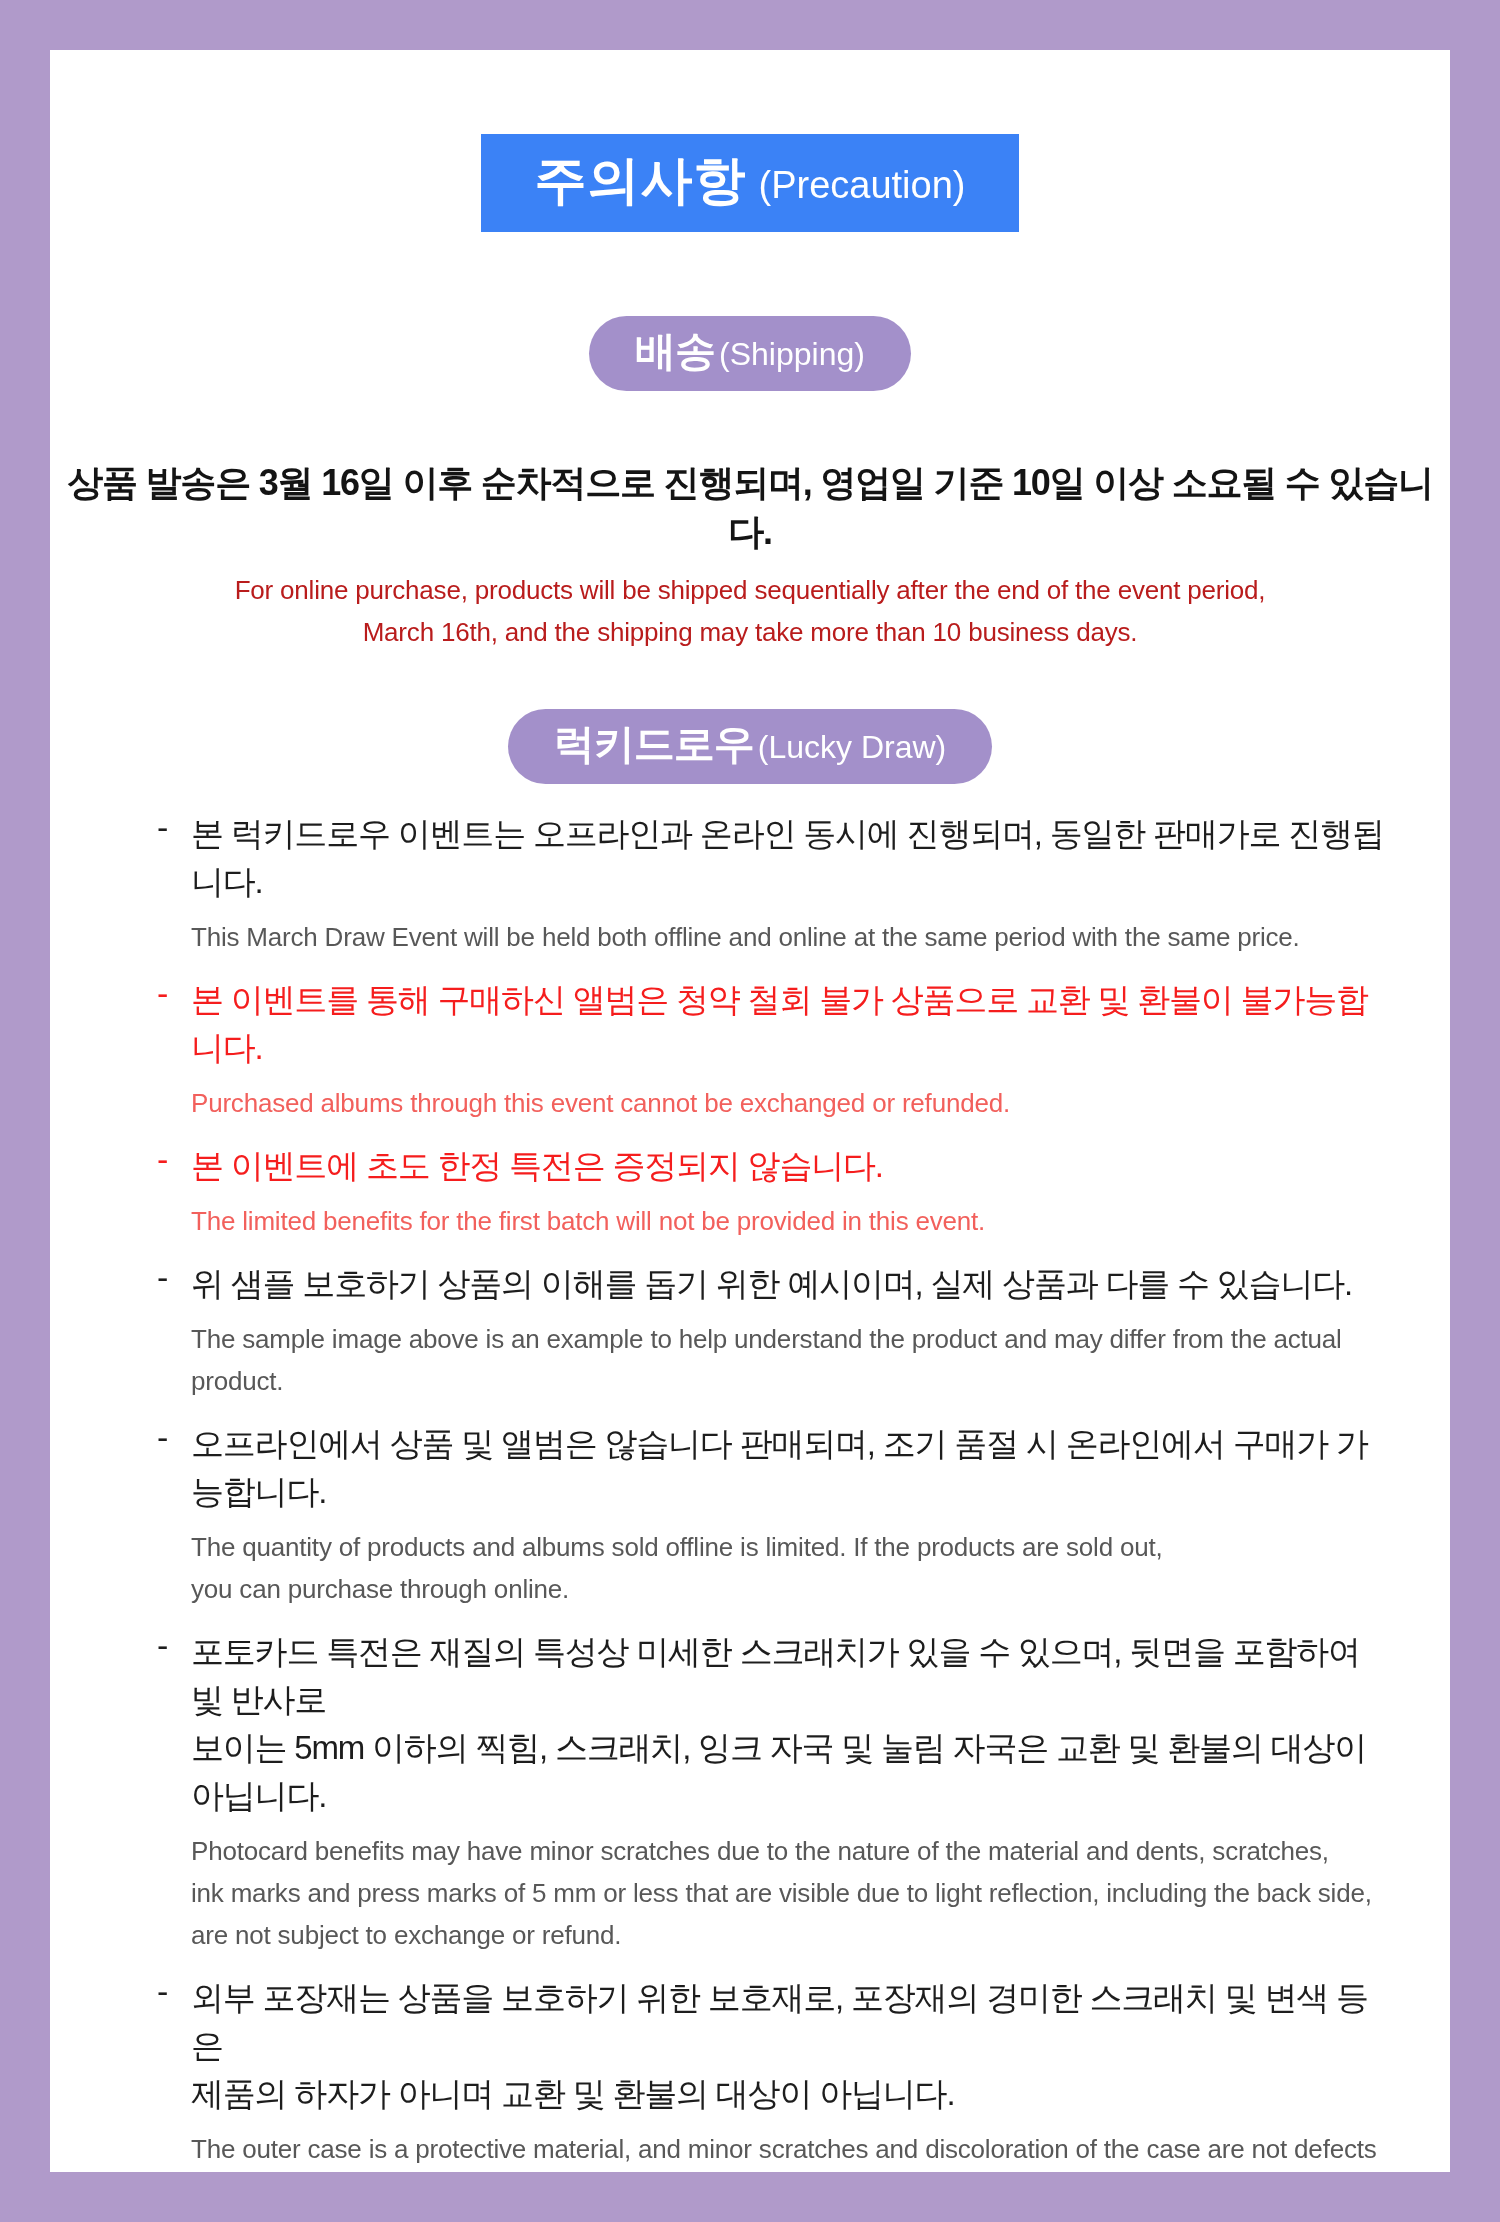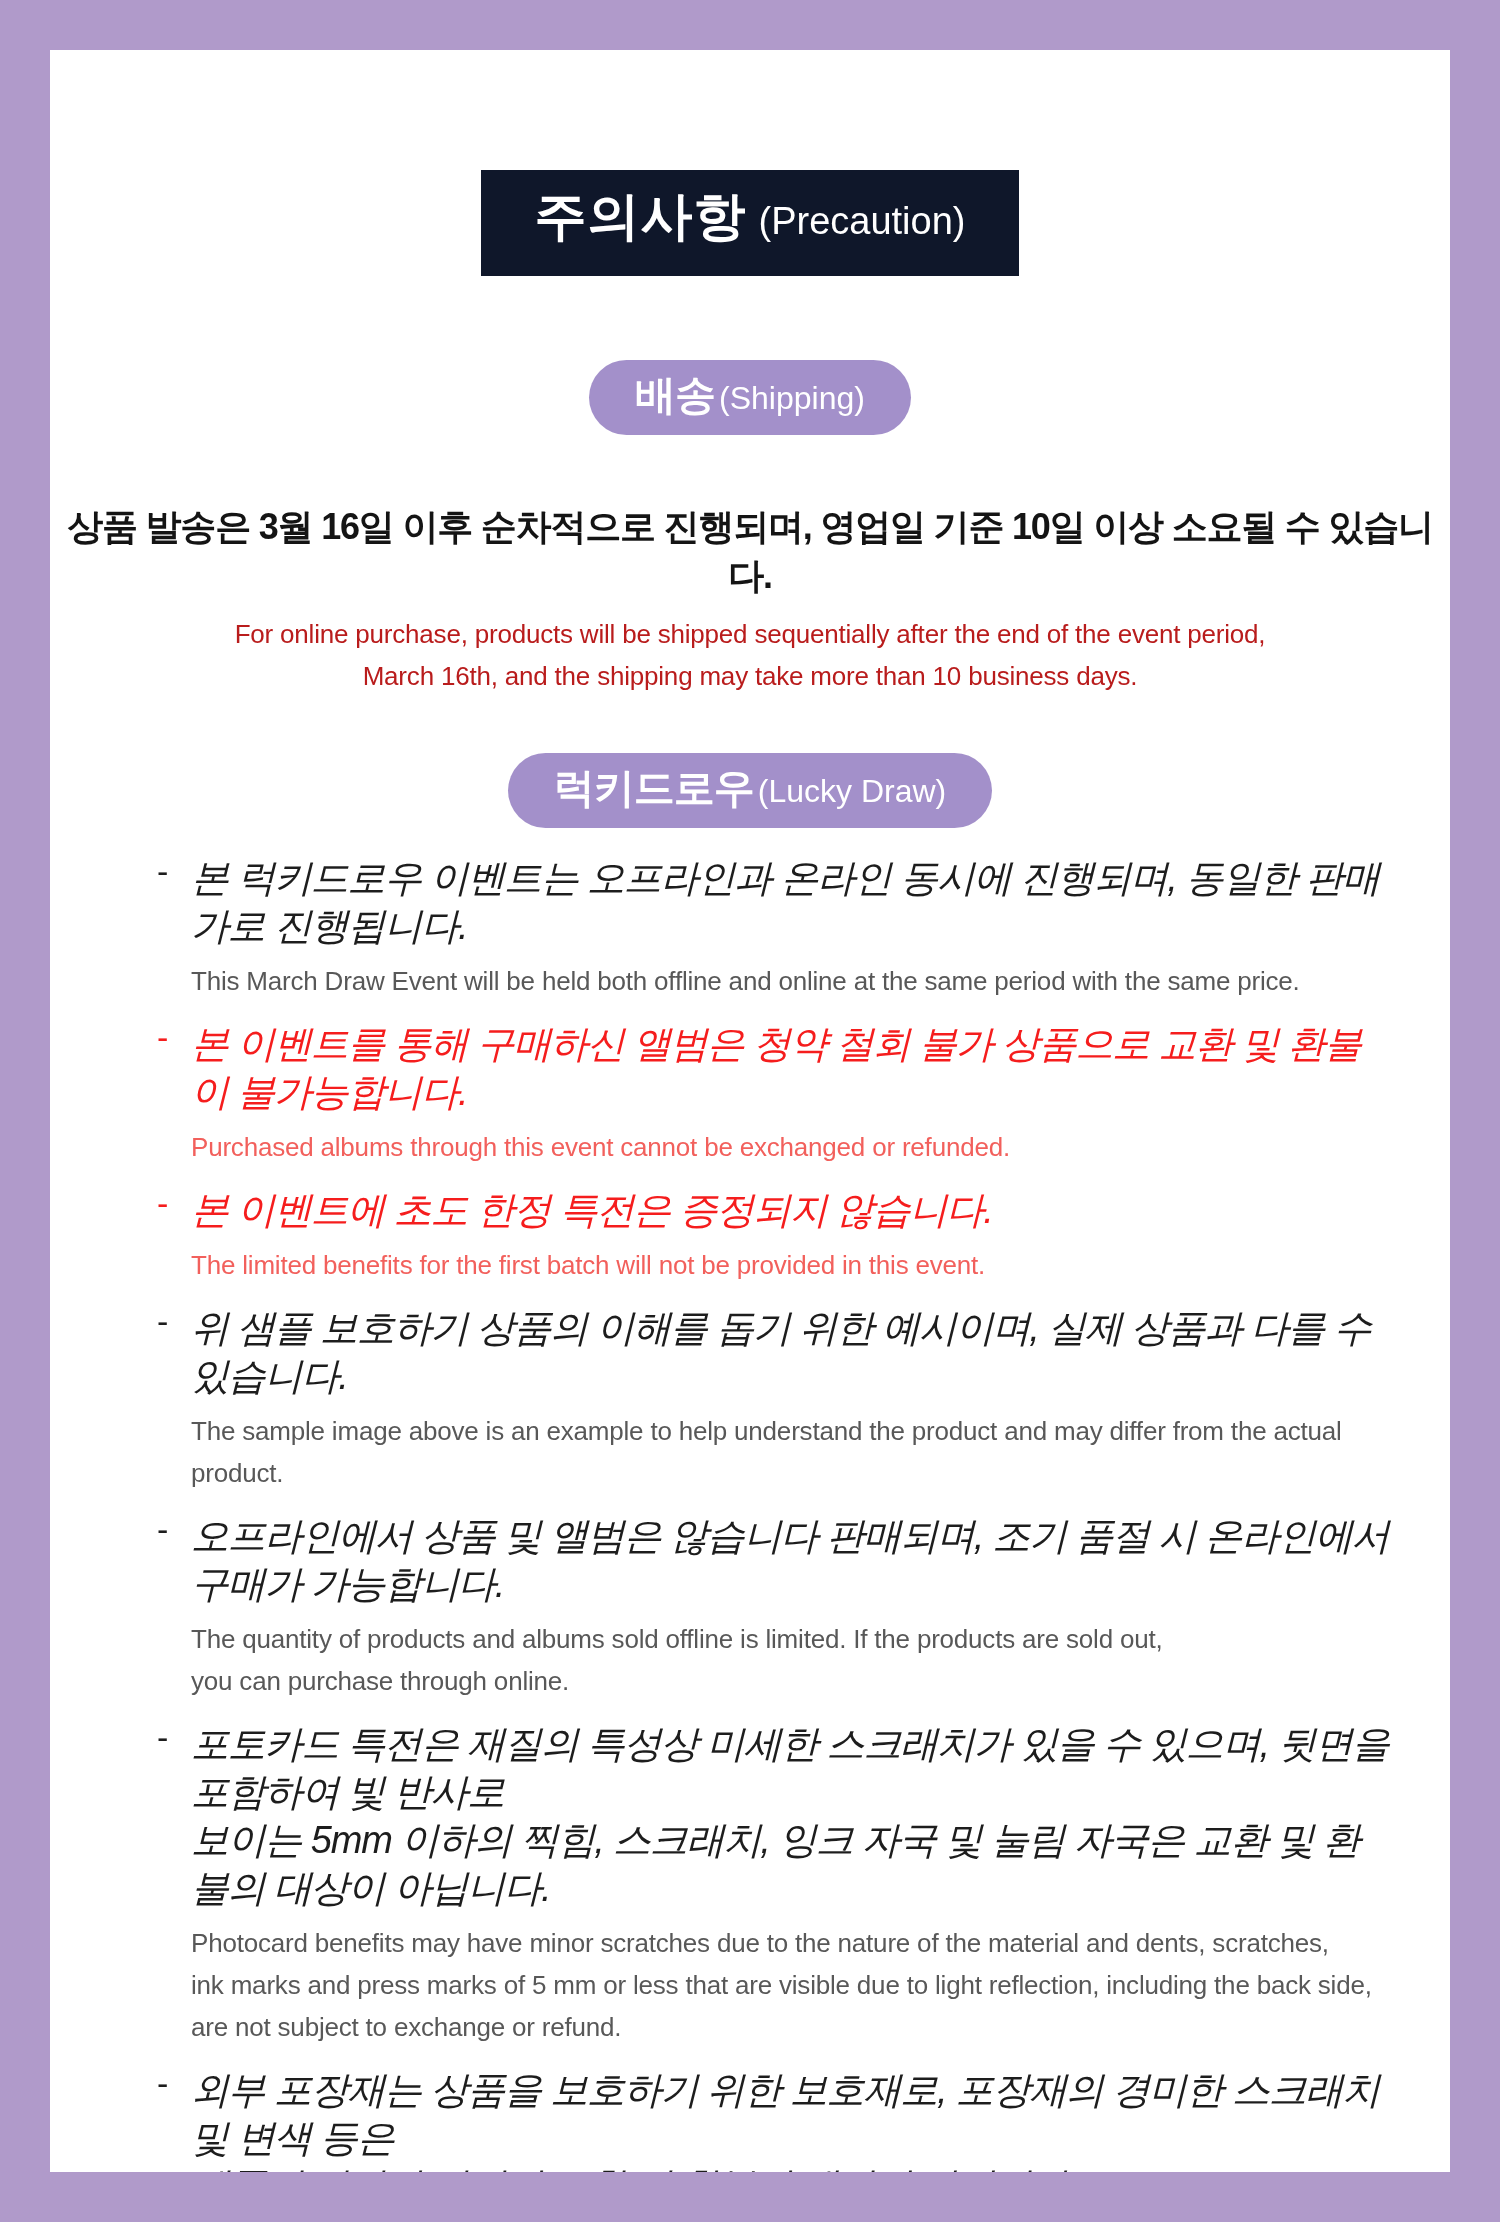--- a/index.html
+++ b/index.html
@@ -10,22 +10,22 @@
     -webkit-font-smoothing:antialiased;
   }
   .page{
     position:absolute;left:50px;top:50px;width:1400px;height:2122px;
     background:#ffffff;overflow:hidden;
   }
   .center{text-align:center;}
 
   
   .title-badge{
-    display:inline-block;background:#0f172a;color:#fff;
-    margin-top:120px;padding:12px 54px 24px 54px;
+    display:inline-block;background:#3b82f6;color:#fff;
+    margin-top:84px;padding:12px 54px 16px 54px;
   }
   .title-badge .ko{font-size:52px;font-weight:bold;letter-spacing:1px;}
   .title-badge .en{font-size:38px;font-weight:300;margin-left:12px;}
 
   
   .pill{
     display:inline-block;background:#a390ca;color:#fff;
     border-radius:48px;padding:8px 46px 12px 46px;
   }
   .pill .ko{font-size:41px;font-weight:bold;letter-spacing:-1px;}
@@ -40,21 +40,21 @@
   }
   .ship-en{margin-top:12px;font-size:26px;color:#b91c1c;line-height:1.62;letter-spacing:-0.2px;}
 
   
   .items{margin:26px 60px 0 107px;}
   .item{margin-bottom:18px;}
   .ko-block{
     position:relative;padding-left:34px;color:#1d1d1d;
   }
   .dash{position:absolute;left:0;top:-2px;font-size:34px;}
-  .ko-line{font-size:38px;line-height:48px;letter-spacing:-1.2px;font-style:italic;}
+  .ko-line{font-size:33px;line-height:48px;letter-spacing:-1.2px;}
   .en-block{padding-left:34px;margin-top:10px;}
   .en-line{font-size:26px;line-height:42px;color:#585858;letter-spacing:-0.2px;}
   .item.red .ko-block{color:#f51d1d;}
   .item.red .en-line{color:#f2605c;}
 </style>
 </head>
 <body>
 
 <div class="page">
 

